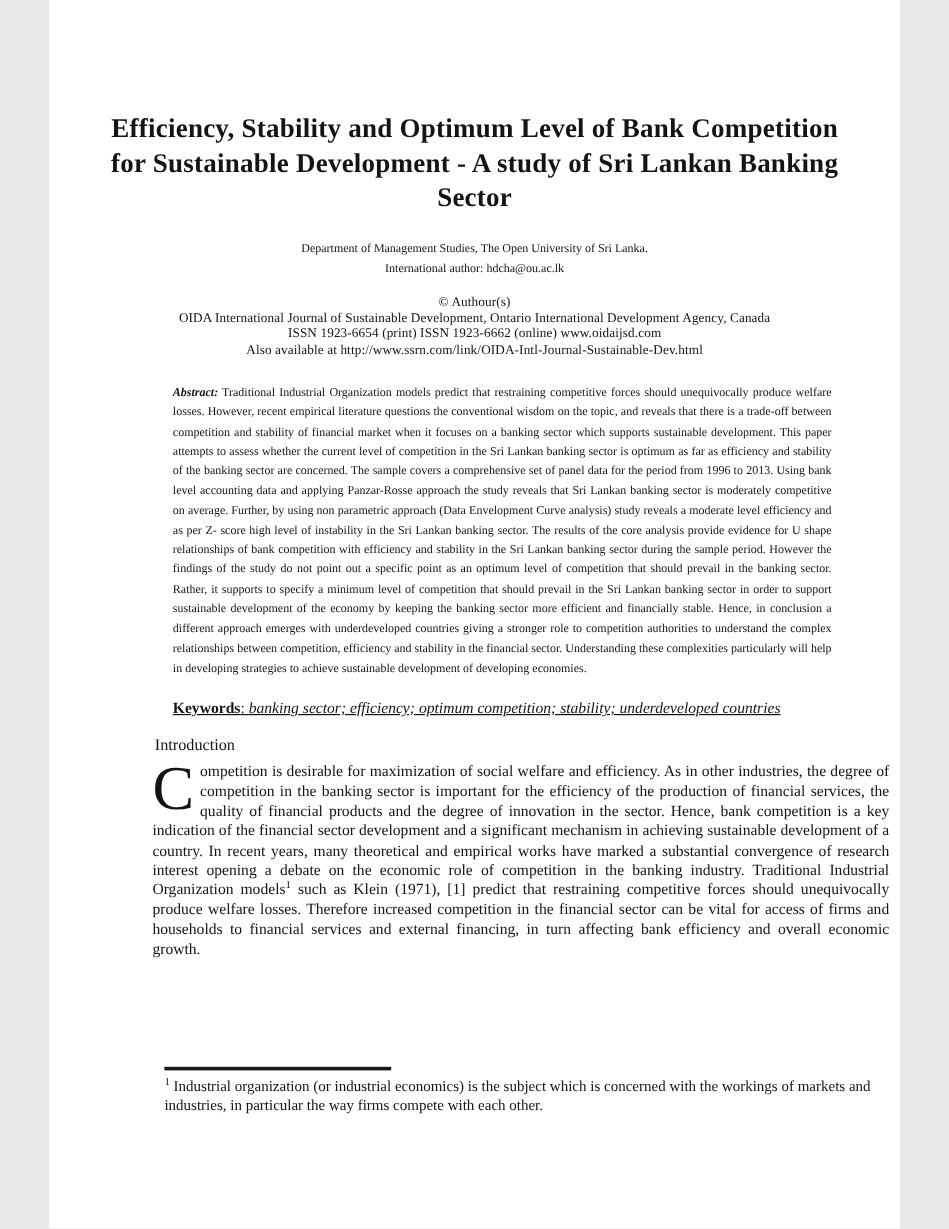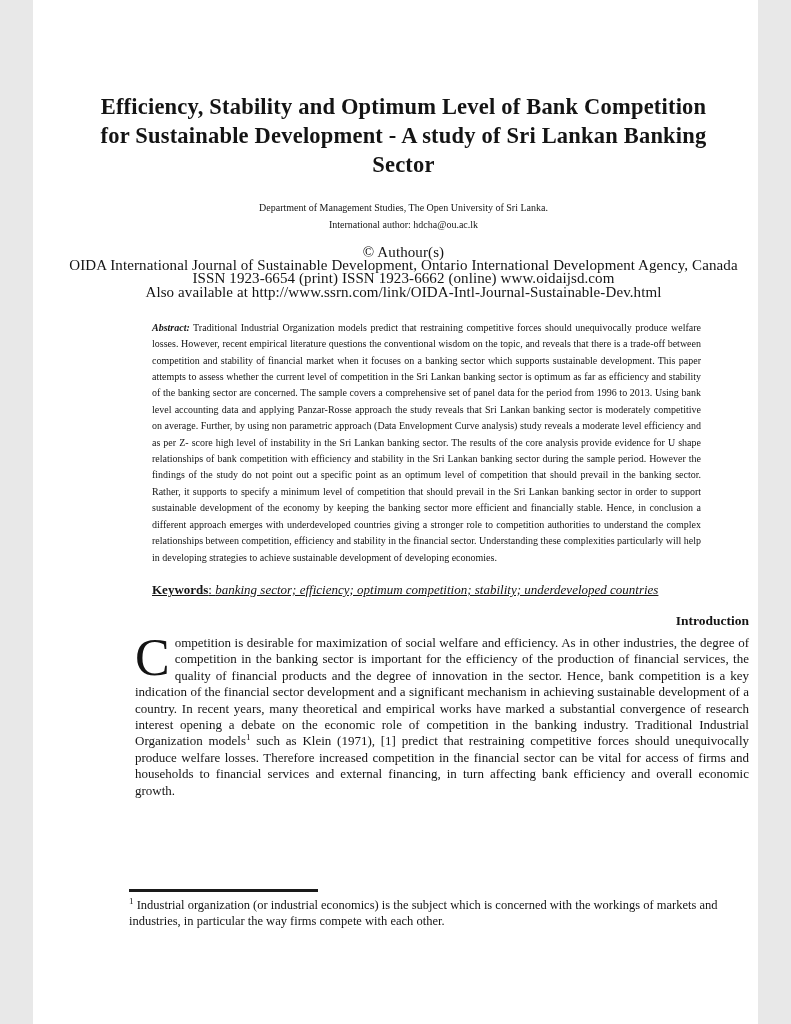--- a/index.html
+++ b/index.html
@@ -5,39 +5,38 @@
   html, body { margin: 0; padding: 0; background: #e8e8e8; }
   .page {
     position: relative;
     width: 709px;
     height: 1024px;
     margin: 0 auto;
     background: #ffffff;
     font-family: "Liberation Serif", serif;
     color: #141414;
     overflow: hidden;
-    padding-left: 16px;
   }
   .paper-title {
     padding-top: 92px;
     width: 614px;
     margin: 0 auto;
     text-align: center;
     font-size: 22.5px;
     font-weight: bold;
     line-height: 29px;
     letter-spacing: 0.2px;
   }
   .author-block { margin-top: 21px; text-align: center; }
   .author-name { font-size: 15px; font-weight: bold; letter-spacing: 0.3px; }
   .affiliation, .corresponding { font-size: 10px; line-height: 16.5px; }
   .imprint {
     margin-top: 13px;
     text-align: center;
-    font-size: 15px;
+    font-size: 11px;
     line-height: 13.2px;
     letter-spacing: 0.1px;
   }
   .abstract-block {
     width: 549px;
     margin: 21px 0 0 103px;
     text-align: justify;
     font-size: 10px;
     line-height: 16.4px;
   }
@@ -46,23 +45,23 @@
     width: 549px;
     margin: 16px 0 0 103px;
     font-size: 13px;
     text-decoration: underline;
   }
   .keywords-label { font-weight: bold; }
   .keywords-text { font-style: italic; }
   .intro-heading {
     width: 612px;
     margin: 15px 0 0 88px;
-    text-align: right;
+    text-align: left;
     font-size: 13.5px;
-    font-weight: bold;
+    font-weight: normal;
   }
   .intro-para {
     width: 614px;
     margin: 6px 0 0 86px;
     text-align: justify;
     font-size: 13px;
     line-height: 16.4px;
   }
   .dropcap {
     float: left;

